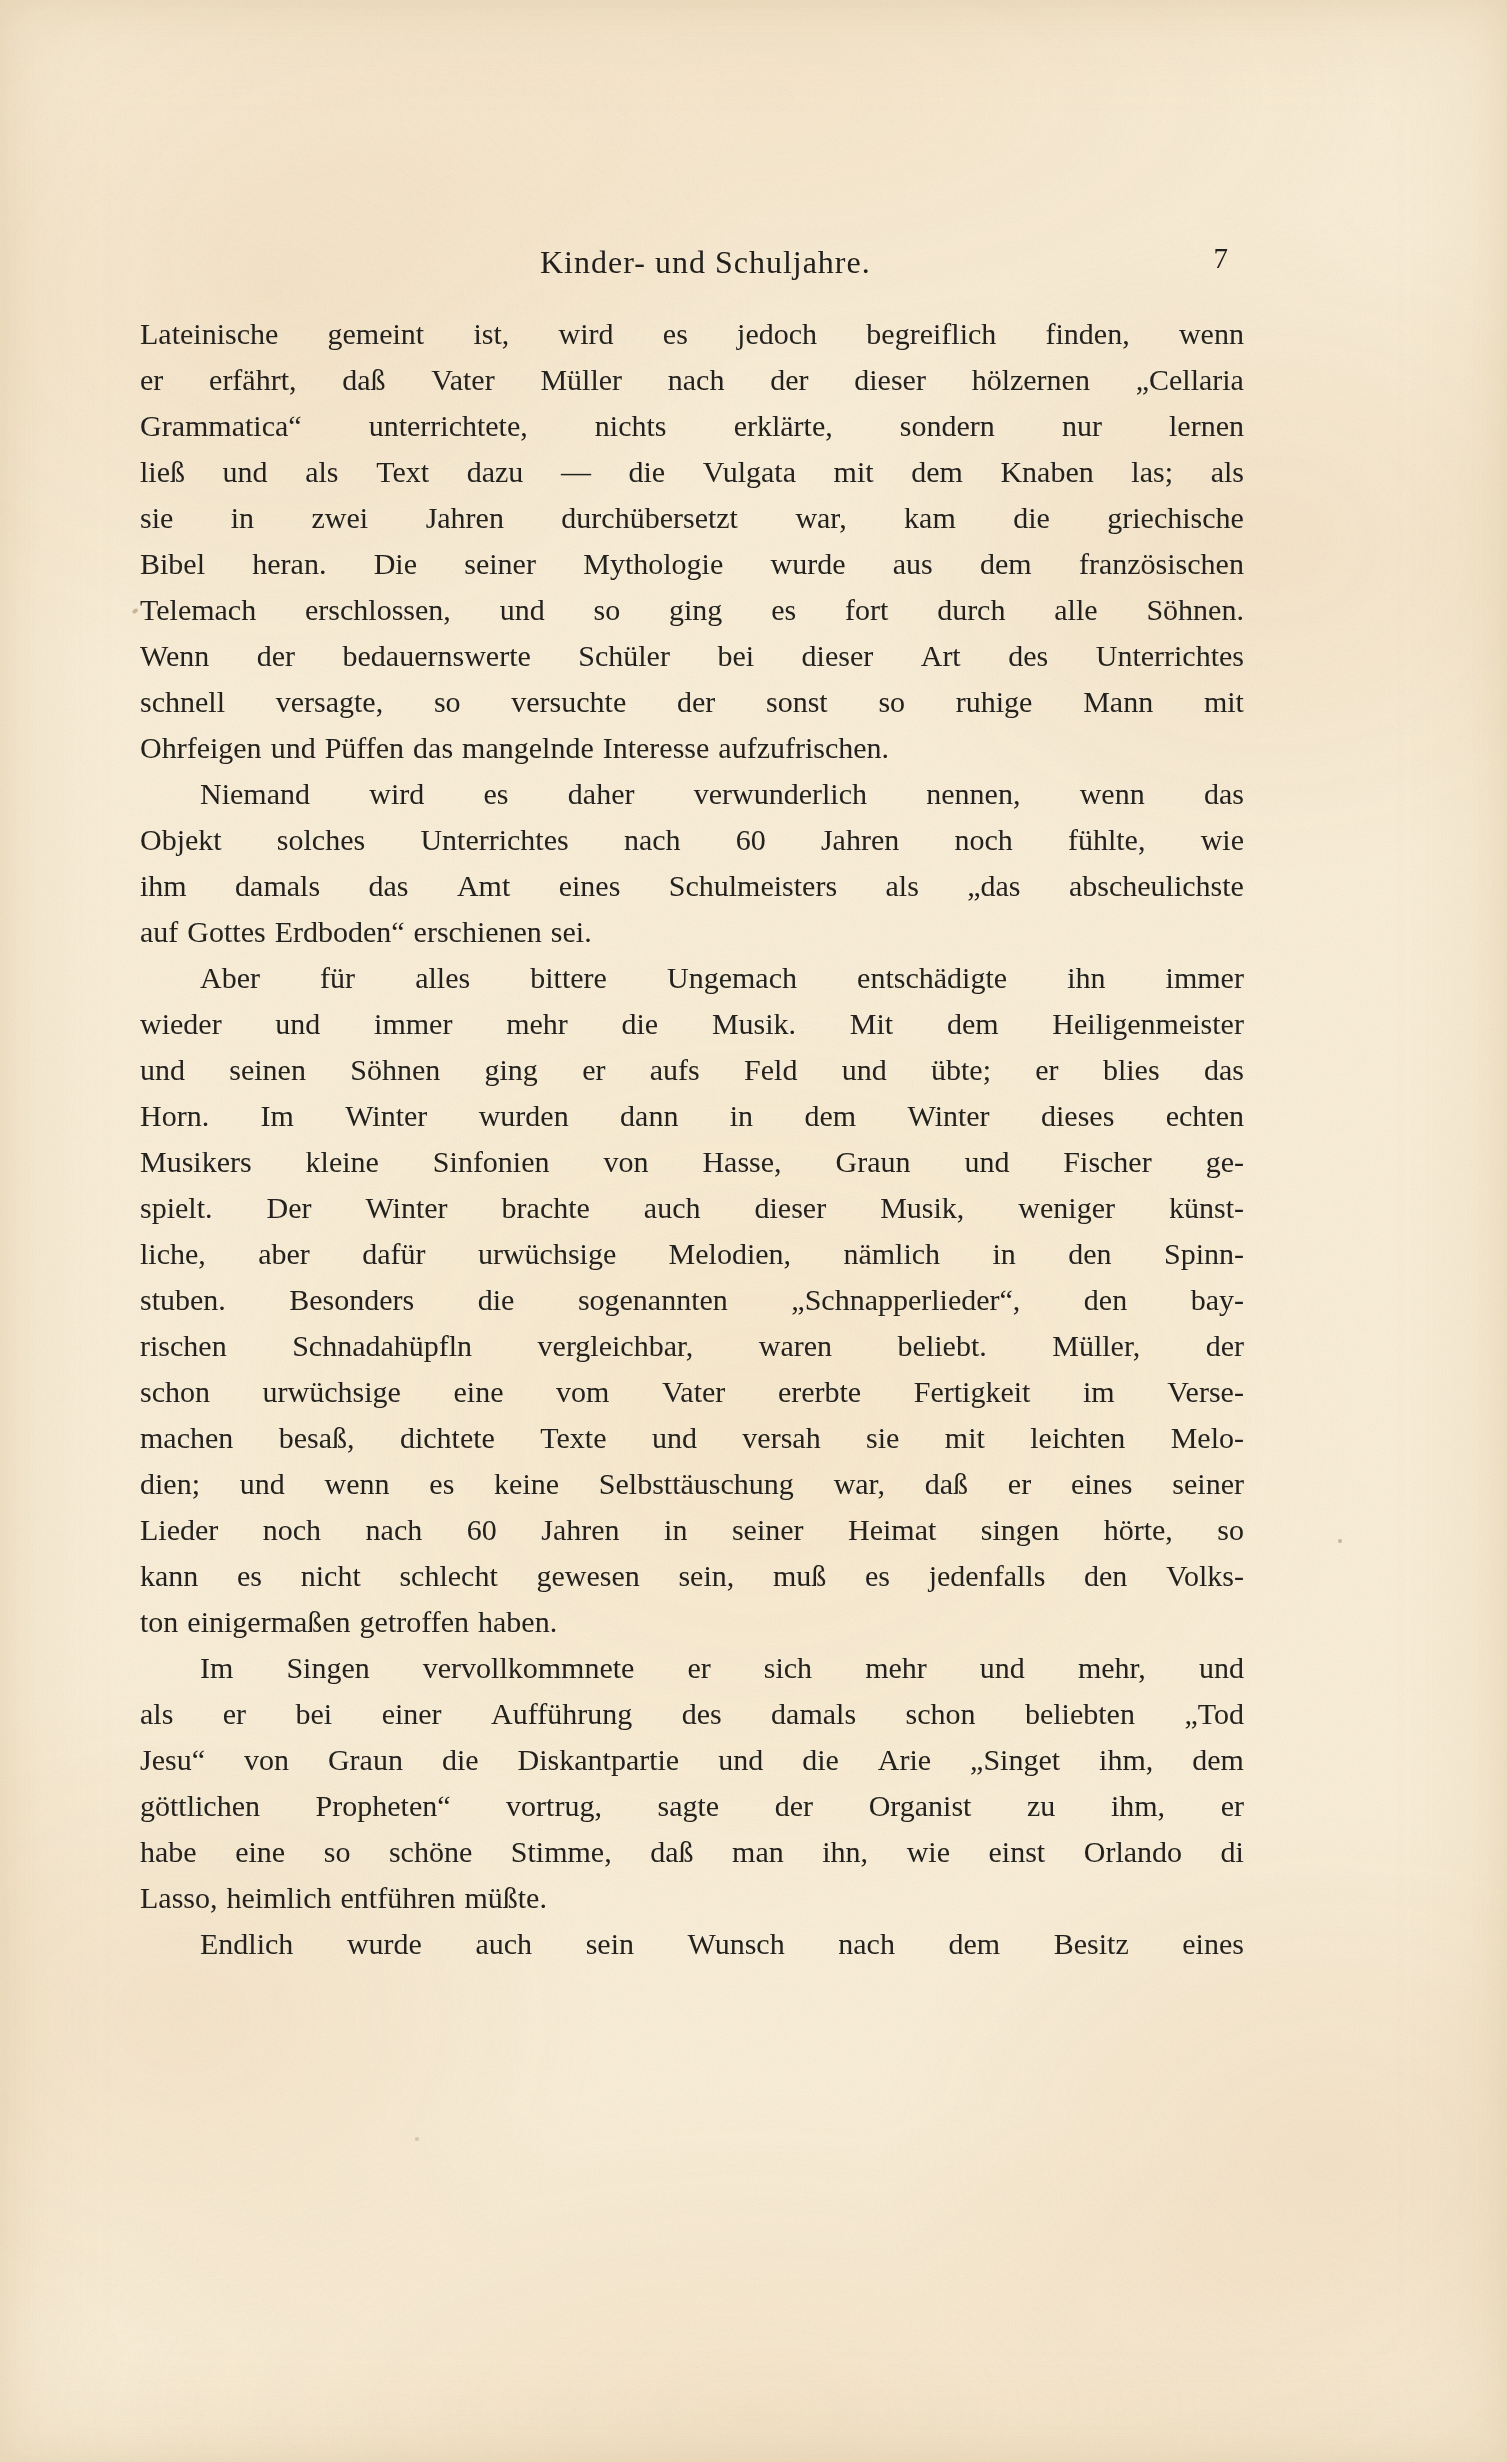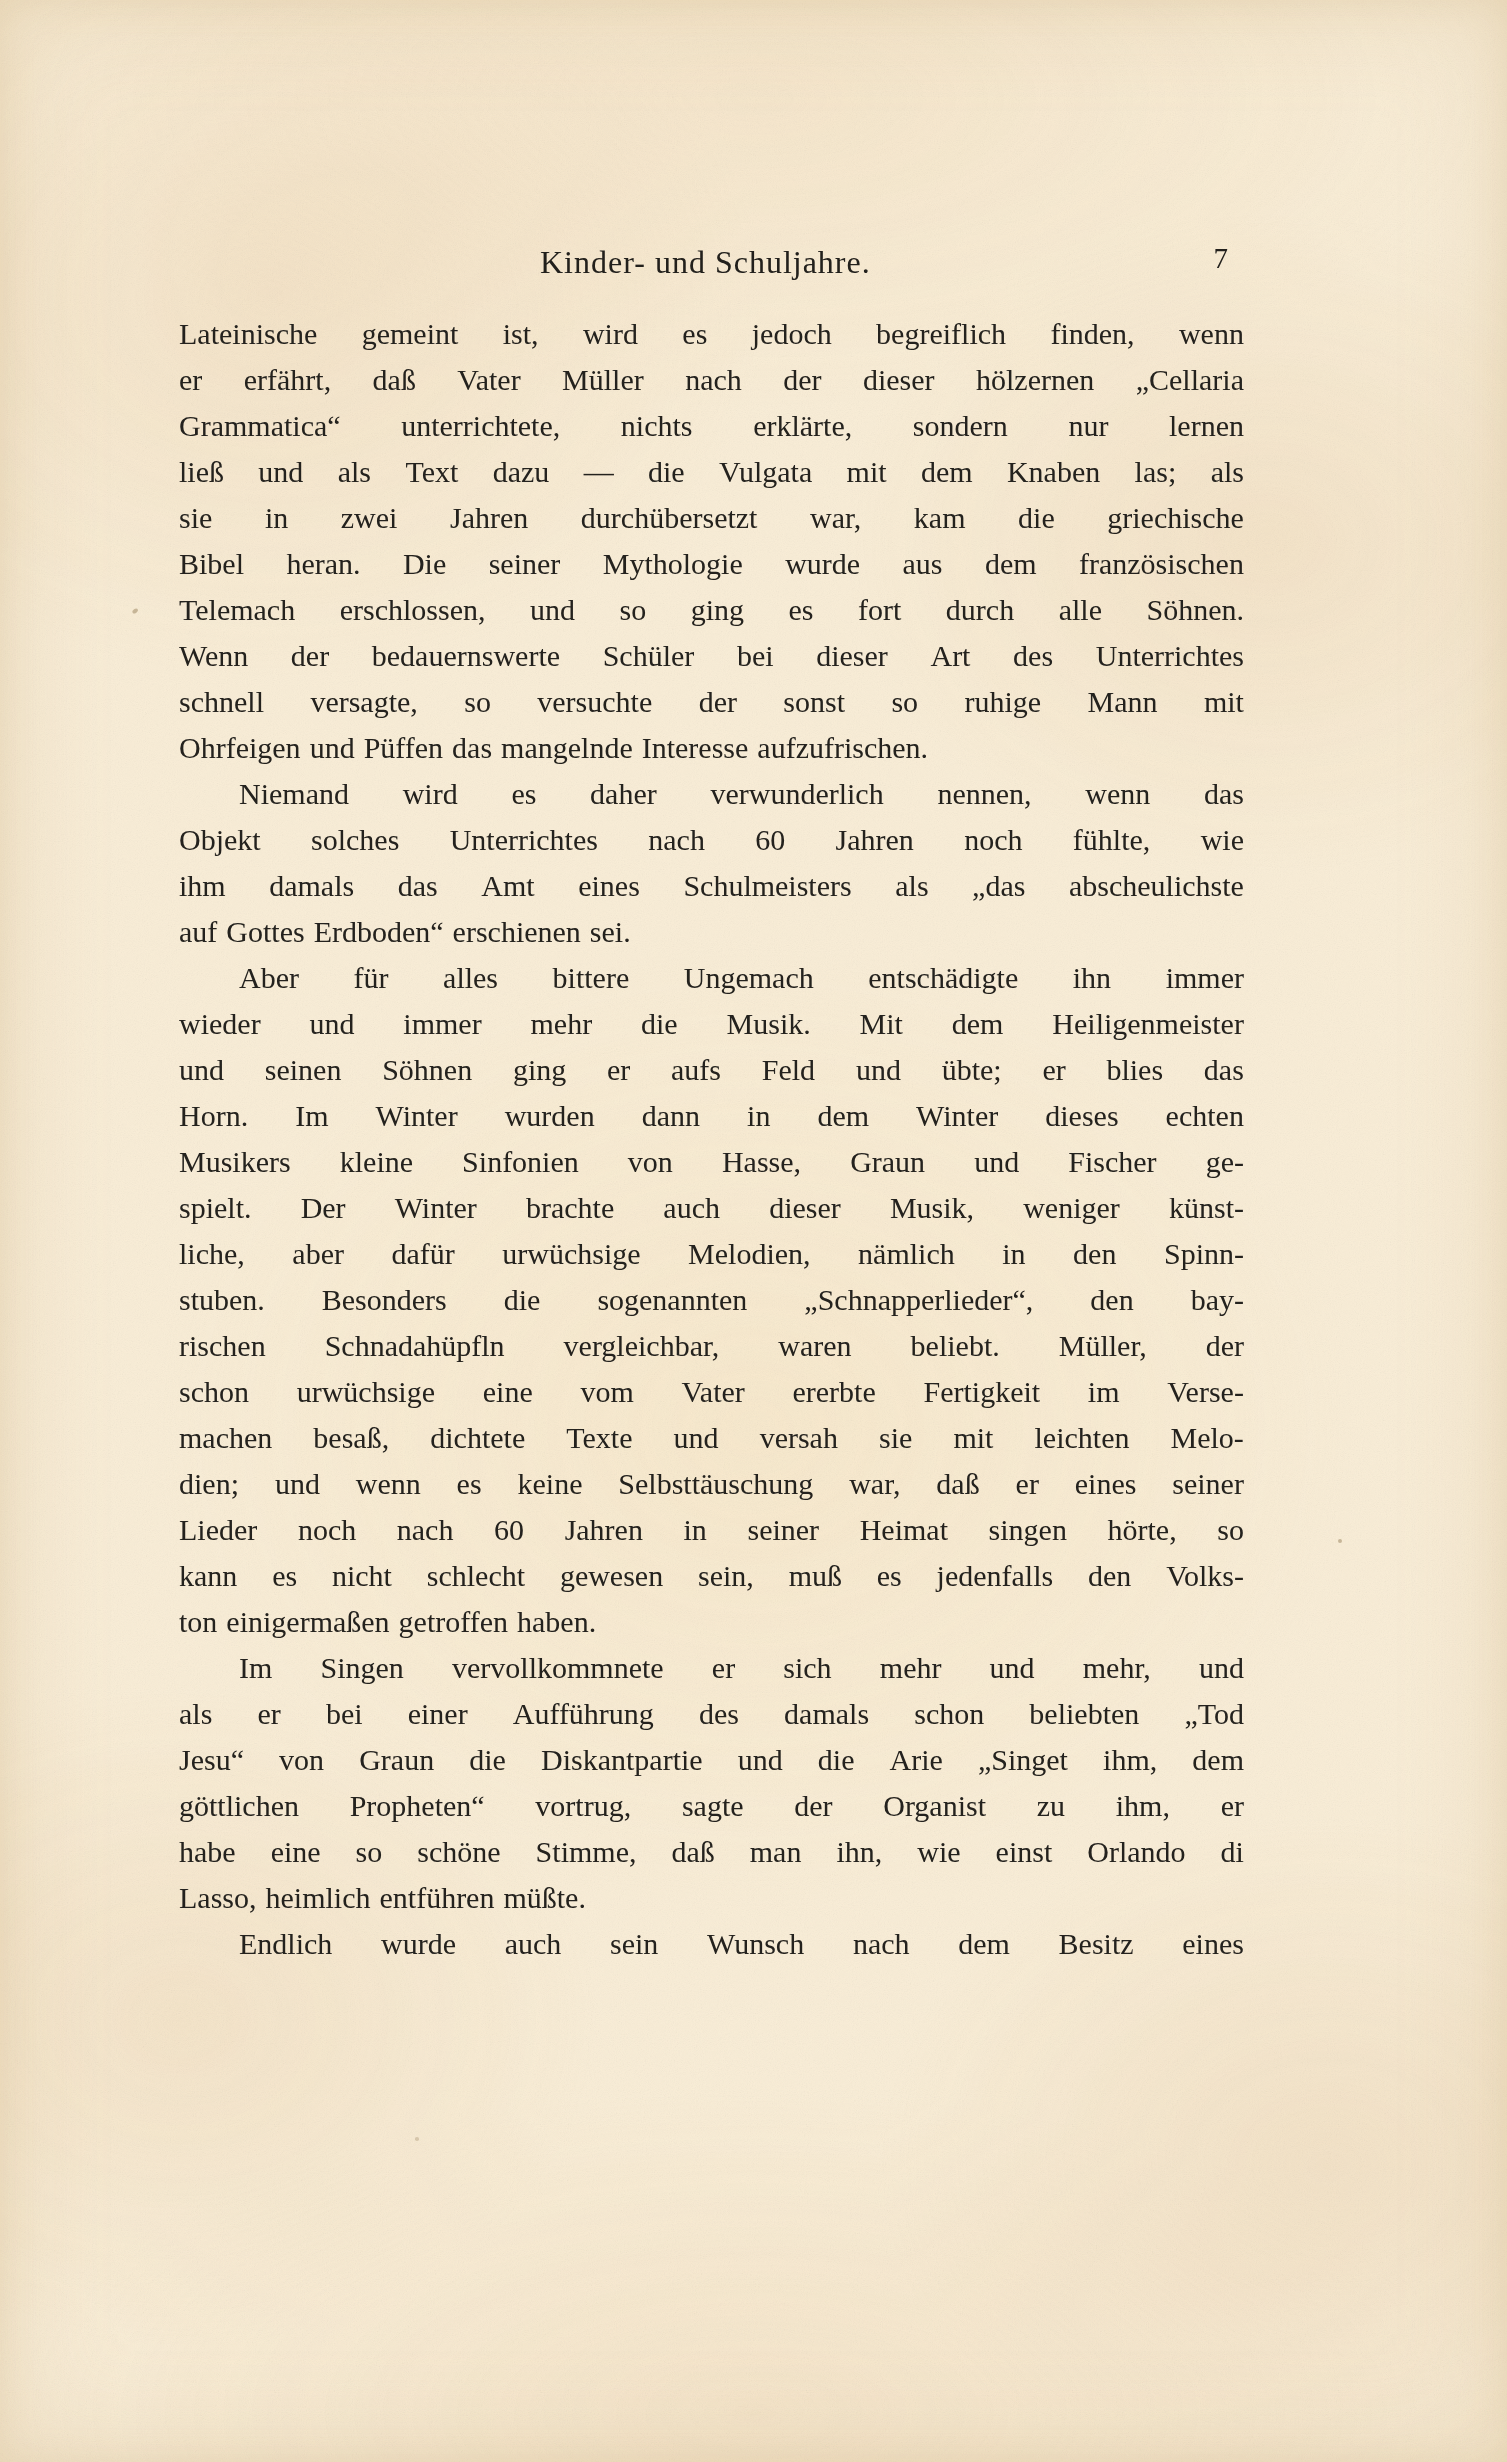--- a/index.html
+++ b/index.html
@@ -86,21 +86,20 @@
   }
 
   .line {
     display: flex;
     height: 46px;
     line-height: 46px;
     font-size: 30px;
     color: #24221e;
     white-space: pre;
     overflow: visible;
-    margin-left: 39px;
   }
   
   .line.justify {
     justify-content: space-between;
   }
   
   .line.flush {
     justify-content: flex-start;
   }
   .line.flush .w + .w {

